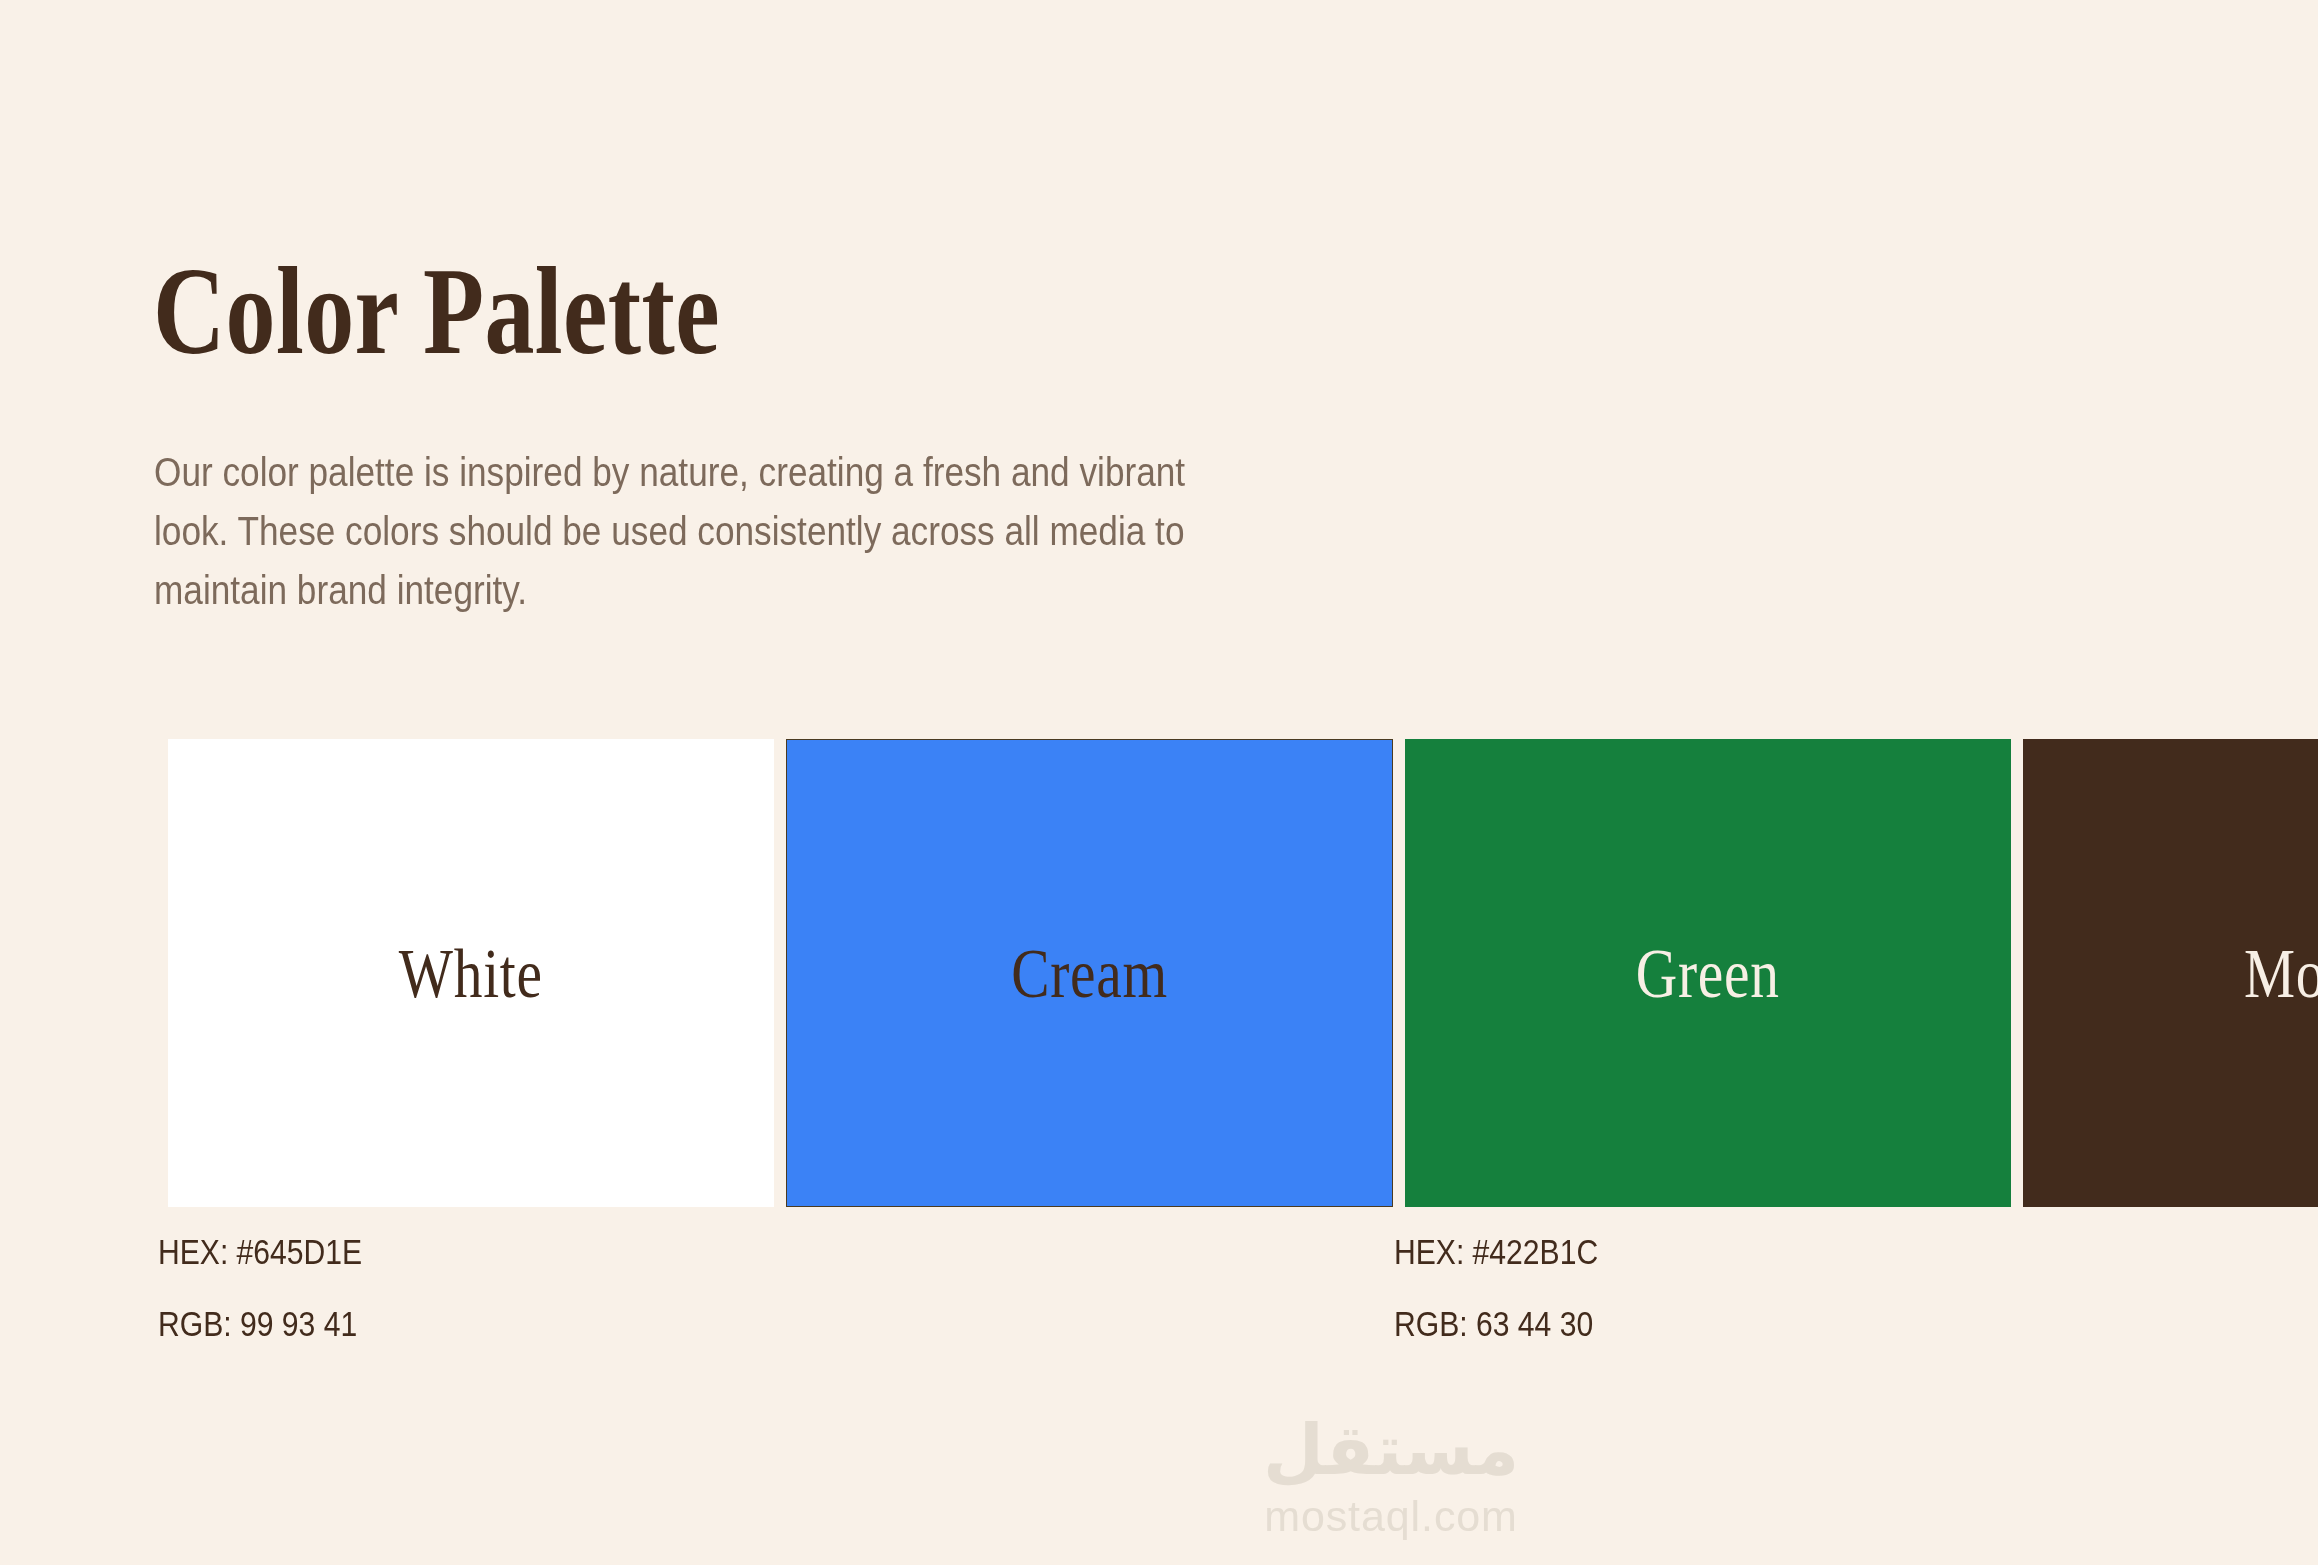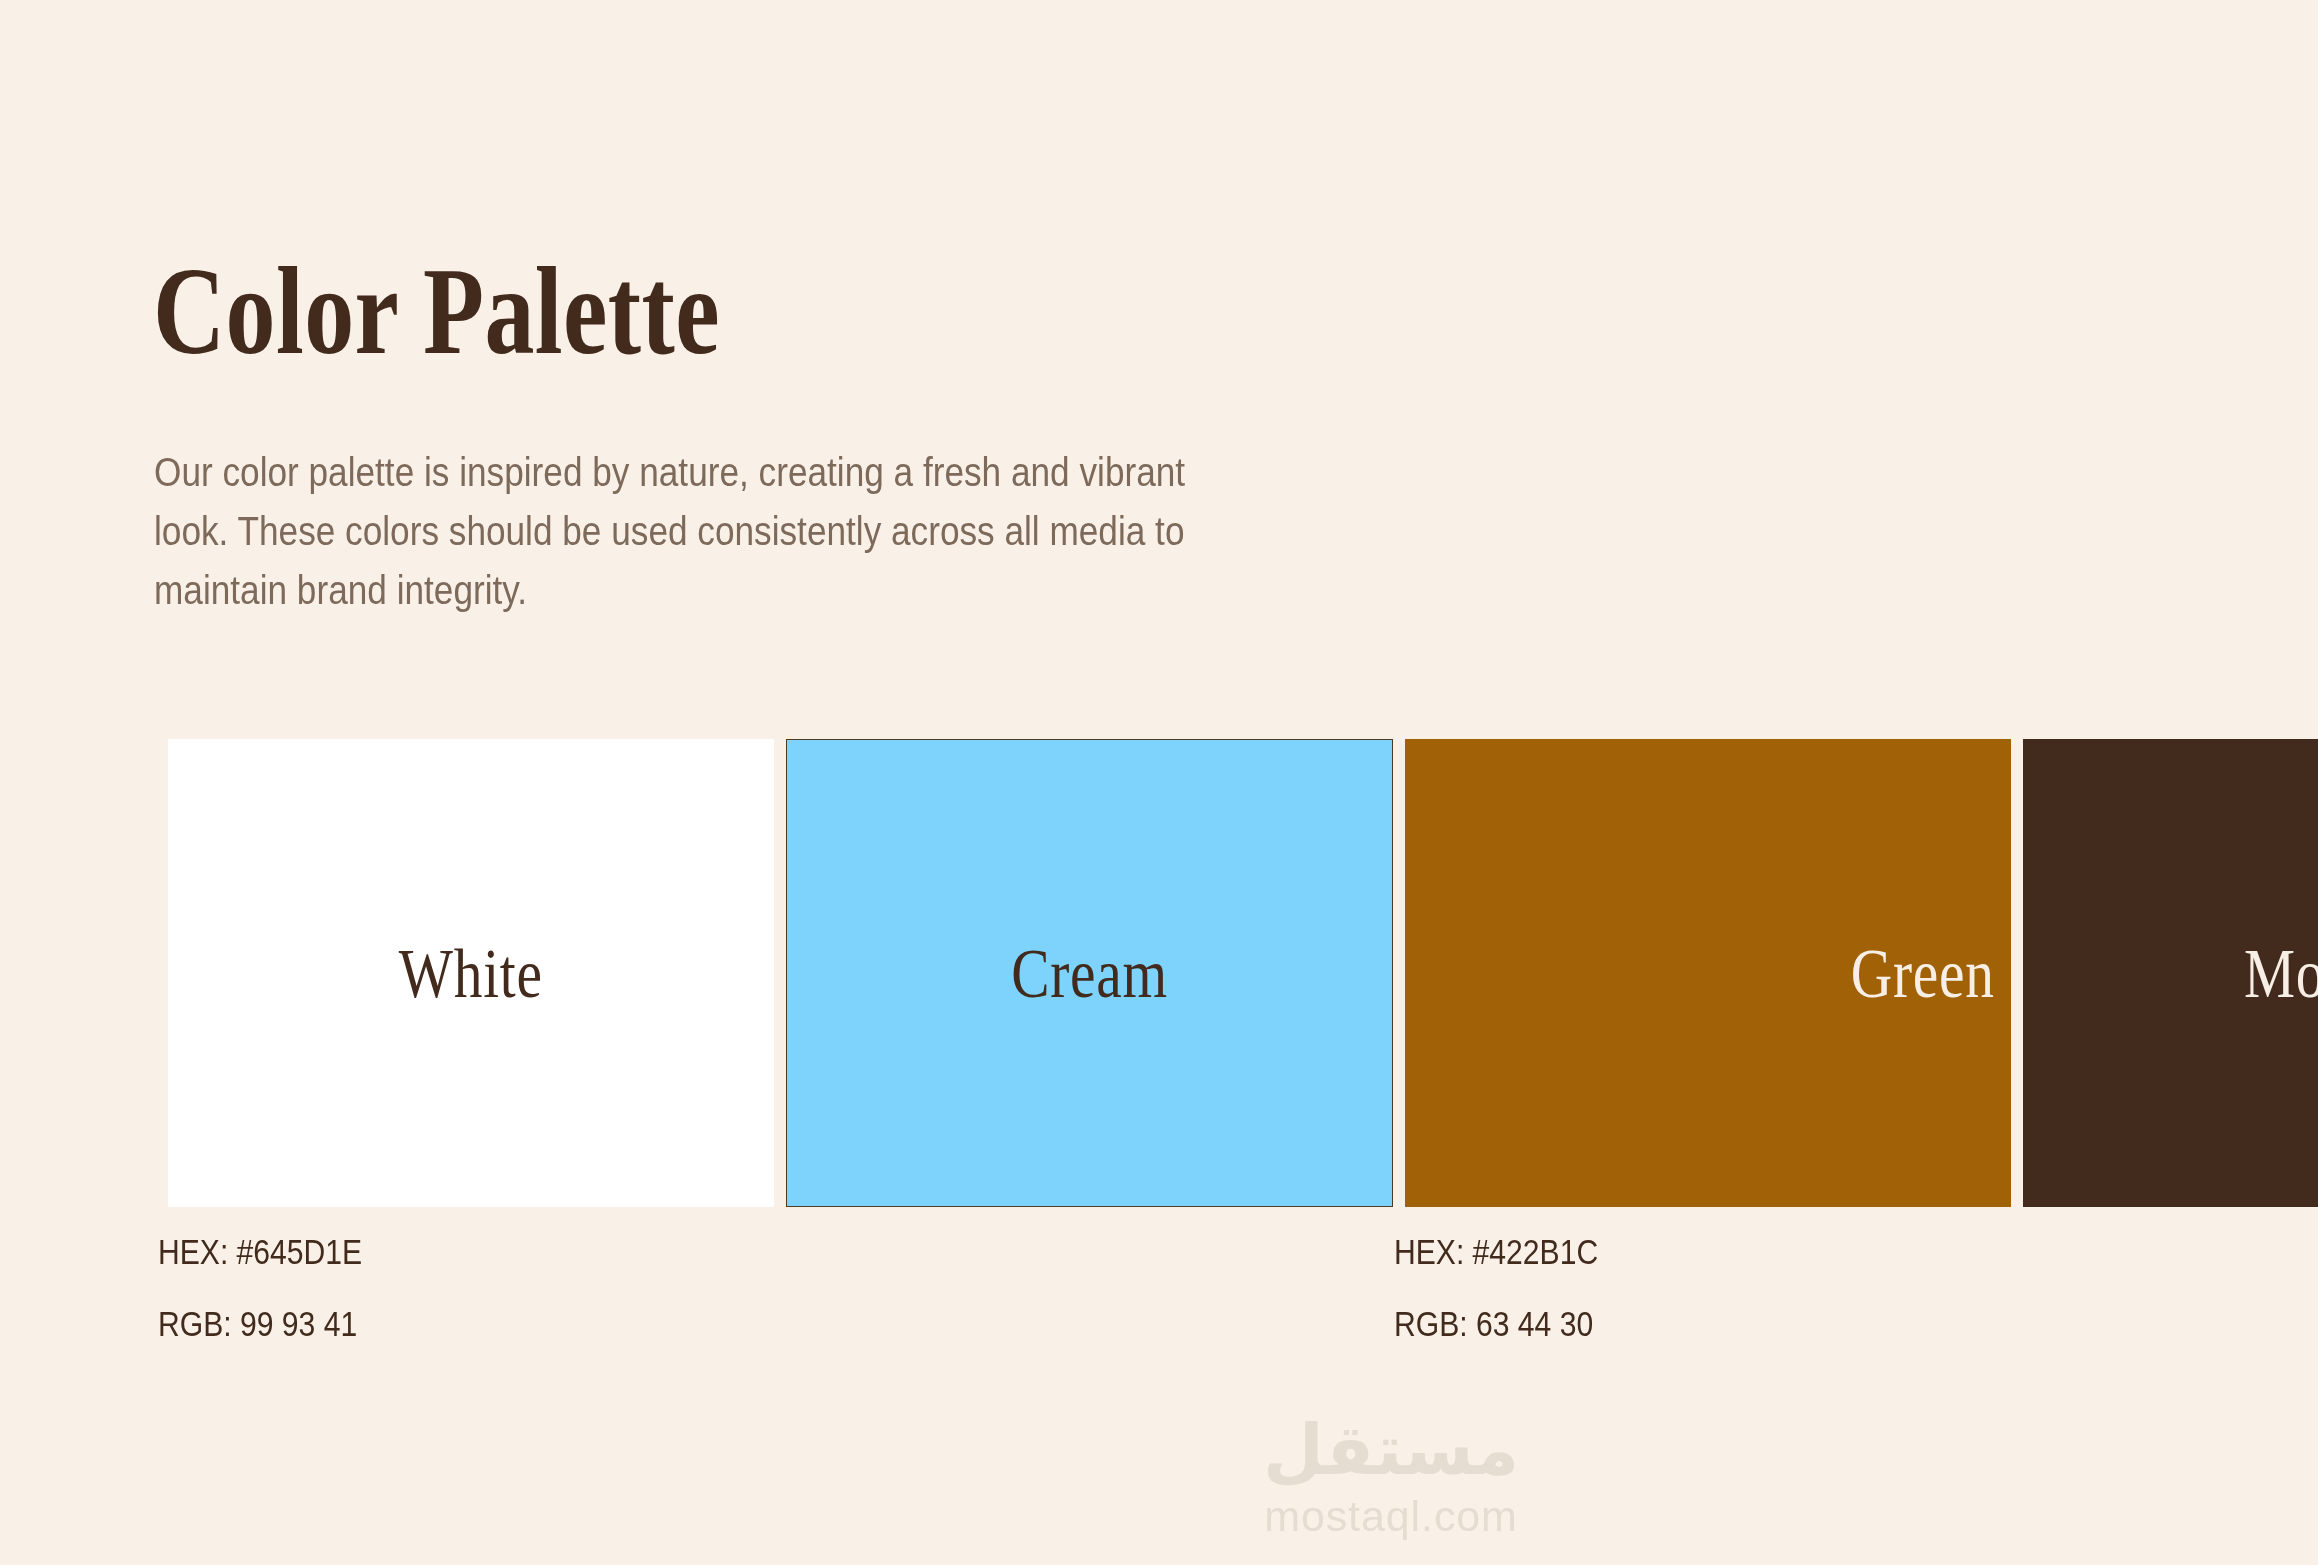--- a/index.html
+++ b/index.html
@@ -146,24 +146,24 @@
   <div class="intro" style="color: rgb(125, 106, 91);">
     <span class="line">Our color palette is inspired by nature, creating a fresh and vibrant</span>
     <span class="line">look. These colors should be used consistently across all media to</span>
     <span class="line">maintain brand integrity.</span>
   </div>
 
   <div class="swatch-row">
     <div class="swatch" style="background: rgb(255, 255, 255);">
       <span class="swatch-label" style="color: rgb(66, 43, 28);">White</span>
     </div>
-    <div class="swatch bordered" style="background: #7dd3fc;">
+    <div class="swatch bordered" style="background: #3b82f6;">
       <span class="swatch-label" style="color: rgb(66, 43, 28);">Cream</span>
     </div>
-    <div class="swatch" style="background: #a16207; justify-content: flex-end;">
+    <div class="swatch" style="background: #15803d;">
       <span class="swatch-label" style="color: rgb(247, 239, 229);">Green</span>
     </div>
     <div class="swatch" style="background: rgb(66, 43, 28);">
       <span class="swatch-label" style="color: rgb(247, 239, 229);">Mocha</span>
     </div>
   </div>
 
   <div class="captions">
     <div class="caption-col">
       <div class="caption-line hex" style="color: rgb(66, 43, 28);">HEX: #645D1E</div>

